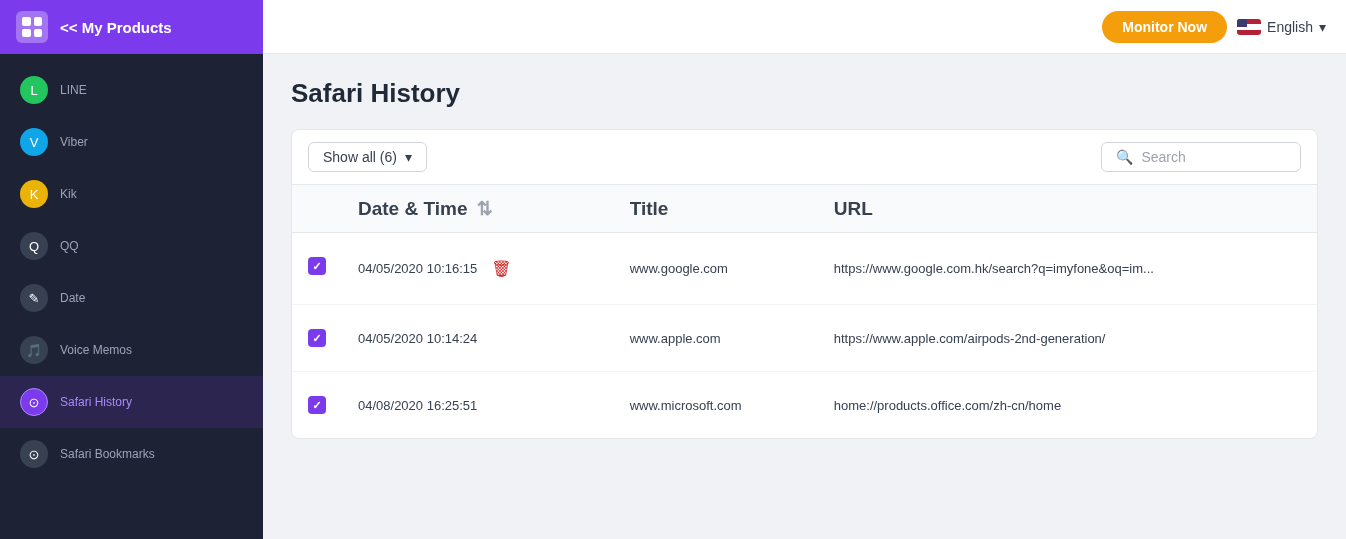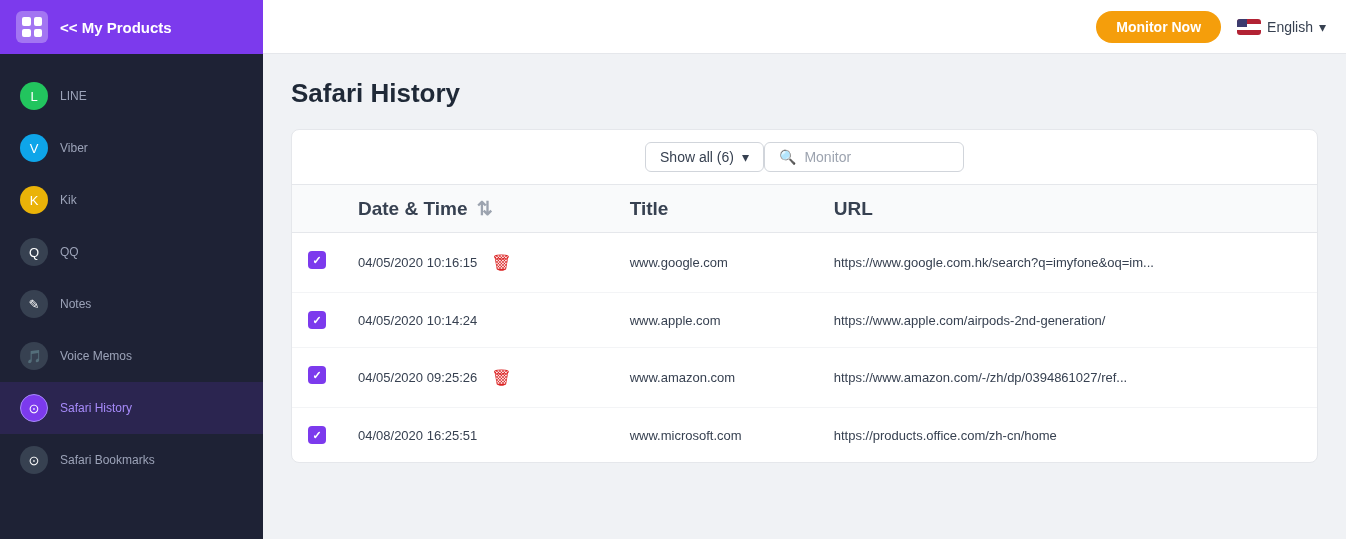--- a/index.html
+++ b/index.html
@@ -6,21 +6,20 @@
     body { font-family: -apple-system, BlinkMacSystemFont, 'Segoe UI', sans-serif; display: flex; height: 539px; overflow: hidden; background: #f0f2f5; }
 
     
     .sidebar {
       width: 263px;
       background: #1e2235;
       display: flex;
       flex-direction: column;
       height: 100%;
       flex-shrink: 0;
-      gap: 6px;
     }
     .sidebar-header {
       background: #7c3aed;
       height: 54px;
       display: flex;
       align-items: center;
       padding: 0 16px;
       gap: 12px;
     }
     .sidebar-logo {
@@ -86,21 +85,21 @@
     }
 
     
     .topbar {
       background: white;
       height: 54px;
       display: flex;
       align-items: center;
       justify-content: flex-end;
       padding: 0 20px;
-      gap: 16px;
+      gap: 10px;
       border-bottom: 1px solid #e5e7eb;
       flex-shrink: 0;
     }
     .monitor-btn {
       background: #f59e0b;
       color: white;
       border: none;
       padding: 8px 20px;
       border-radius: 20px;
       font-size: 14px;
@@ -148,21 +147,21 @@
       background: white;
       border-radius: 8px;
       border: 1px solid #e5e7eb;
       overflow: hidden;
     }
 
     
     .table-toolbar {
       display: flex;
       align-items: center;
-      justify-content: center;
+      justify-content: space-between;
       padding: 12px 16px;
       border-bottom: 1px solid #e5e7eb;
     }
     .show-all-dropdown {
       display: flex;
       align-items: center;
       gap: 8px;
       border: 1px solid #d1d5db;
       border-radius: 6px;
       padding: 6px 14px;
@@ -199,21 +198,21 @@
       color: #374151;
       text-align: left;
     }
     thead th:first-child { width: 40px; }
     .sort-icon { color: #9ca3af; margin-left: 4px; }
     tbody tr {
       border-bottom: 1px solid #f3f4f6;
     }
     tbody tr:last-child { border-bottom: none; }
     tbody td {
-      padding: 18px 16px;
+      padding: 24px 16px;
       font-size: 13px;
       color: #374151;
     }
     .checkbox-cell {
       display: flex;
       align-items: center;
       justify-content: center;
     }
     .cb {
       width: 18px; height: 18px;
@@ -272,21 +271,21 @@
       <span class="nav-label">Kik</span>
     </div>
 
     <div class="nav-item">
       <div class="nav-icon black-icon">Q</div>
       <span class="nav-label">QQ</span>
     </div>
 
     <div class="nav-item">
       <div class="nav-icon dark">✎</div>
-      <span class="nav-label">Notes</span>
+      <span class="nav-label">Date</span>
     </div>
 
     <div class="nav-item">
       <div class="nav-icon dark">🎵</div>
       <span class="nav-label">Voice Memos</span>
     </div>
 
     <div class="nav-item active">
       <div class="nav-icon purple">⊙</div>
       <span class="nav-label">Safari History</span>
@@ -316,21 +315,21 @@
 
     <div class="table-container">
 
       <div class="table-toolbar">
         <div class="show-all-dropdown">
           <span>Show all (6)</span>
           <span>▾</span>
         </div>
         <div class="search-box">
           <span>🔍</span>
-          <span>Monitor</span>
+          <span>Search</span>
         </div>
       </div>
 
       <table>
         <thead>
           <tr>
             <th></th>
             <th>
               <span>Date &amp; Time</span>
               <span class="sort-icon">⇅</span>
@@ -368,37 +367,24 @@
               </td>
               <td>www.apple.com</td>
               <td>https://www.apple.com/airpods-2nd-generation/</td>
             </tr>
             <tr>
               <td class="checkbox-cell">
                 <div class="cb"></div>
               </td>
               <td>
                 <div class="action-cell">
-                  <span>04/05/2020 09:25:26</span>
-                  <button class="delete-btn">🗑</button>
-                </div>
-              </td>
-              <td>www.amazon.com</td>
-              <td>https://www.amazon.com/-/zh/dp/0394861027/ref...</td>
-            </tr>
-            <tr>
-              <td class="checkbox-cell">
-                <div class="cb"></div>
-              </td>
-              <td>
-                <div class="action-cell">
                   <span>04/08/2020 16:25:51</span>
                 </div>
               </td>
               <td>www.microsoft.com</td>
-              <td>https://products.office.com/zh-cn/home</td>
+              <td>home://products.office.com/zh-cn/home</td>
             </tr>
           </tbody>
       </table>
 
     </div>
   </div>
 </div>
 
 </body></html>

